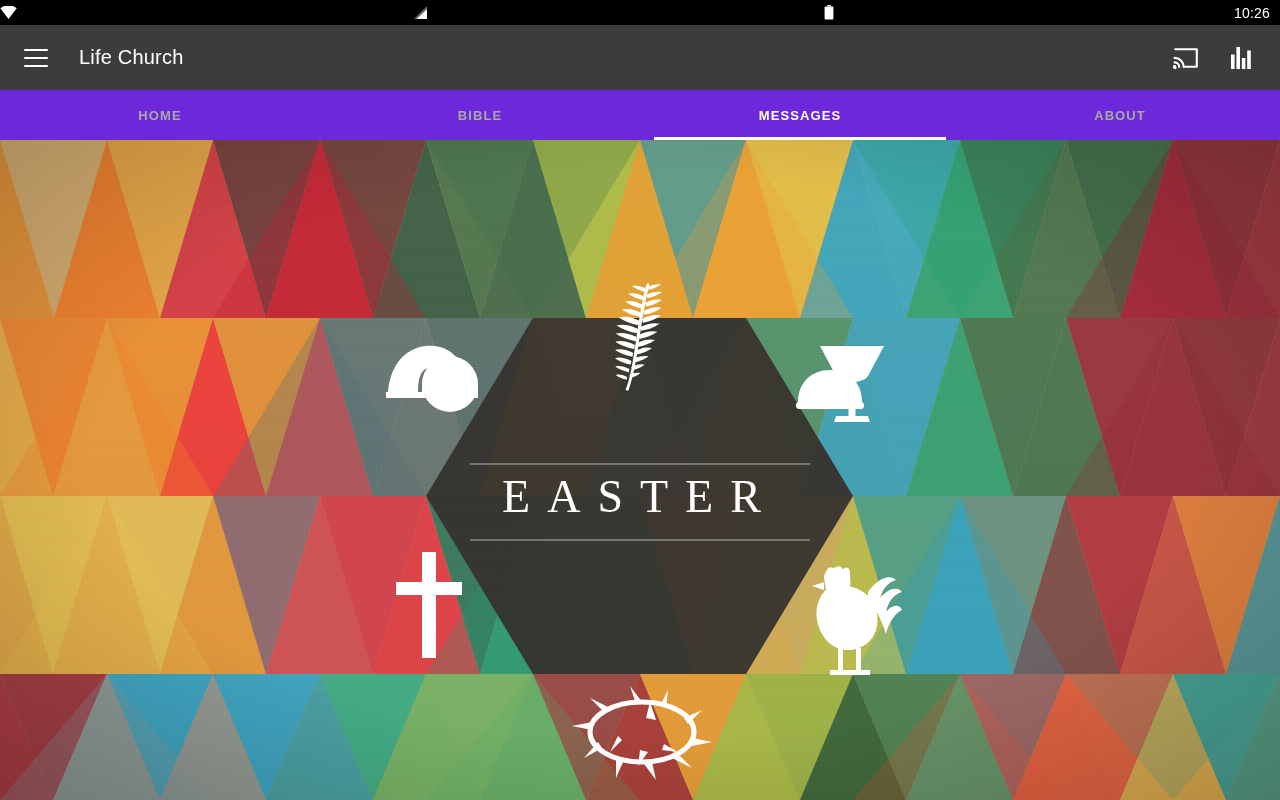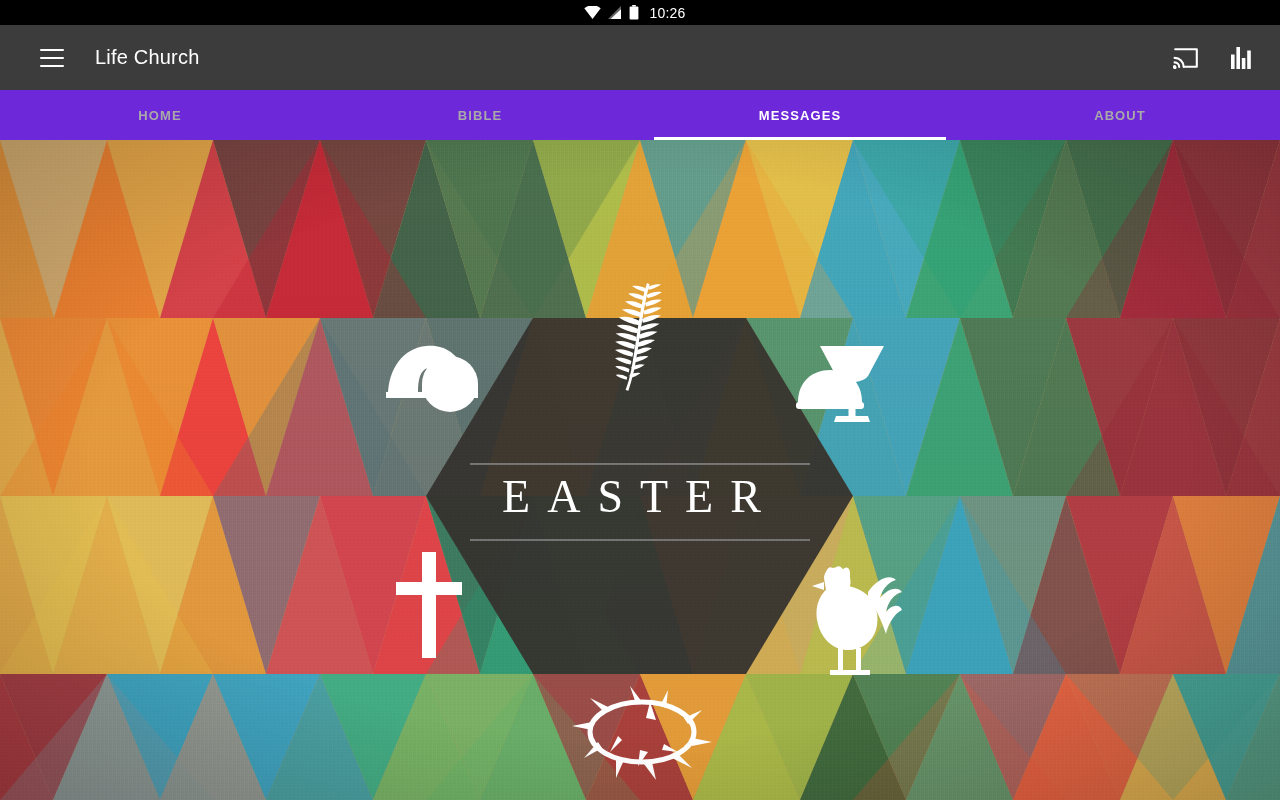--- a/index.html
+++ b/index.html
@@ -6,32 +6,32 @@
   * { margin:0; padding:0; box-sizing:border-box; }
   html,body { width:1280px; height:800px; overflow:hidden; background:#000; }
   body { font-family:"Liberation Sans", sans-serif; }
 
   #app { position:relative; width:1280px; height:800px; }
 
   
   .statusbar {
     position:absolute; top:0; left:0; width:1280px; height:25px;
     background:#000; display:flex; align-items:center;
-    justify-content:center; padding-right:10px; gap:7px;
+    justify-content:space-between; padding-right:10px; gap:7px;
   }
   .statusbar .clock {
     color:#fff; font-size:14px; letter-spacing:.2px; line-height:1;
     padding-left:3px;
   }
   .sb-ico { display:block; }
 
   
   .toolbar {
     position:absolute; top:25px; left:0; width:1280px; height:65px;
-    background:#3c3c3c; display:flex; align-items:center;padding-left:16px;
+    background:#3c3c3c; display:flex; align-items:center;
   }
   .hamburger {
     width:24px; height:18px; margin-left:24px; margin-right:31px;
     display:flex; flex-direction:column; justify-content:space-between;
     cursor:pointer;
   }
   .hamburger i { display:block; height:2px; background:#fff; border-radius:1px; }
   .app-title {
     color:#fff; font-size:20px; font-weight:400; letter-spacing:.2px;
   }

